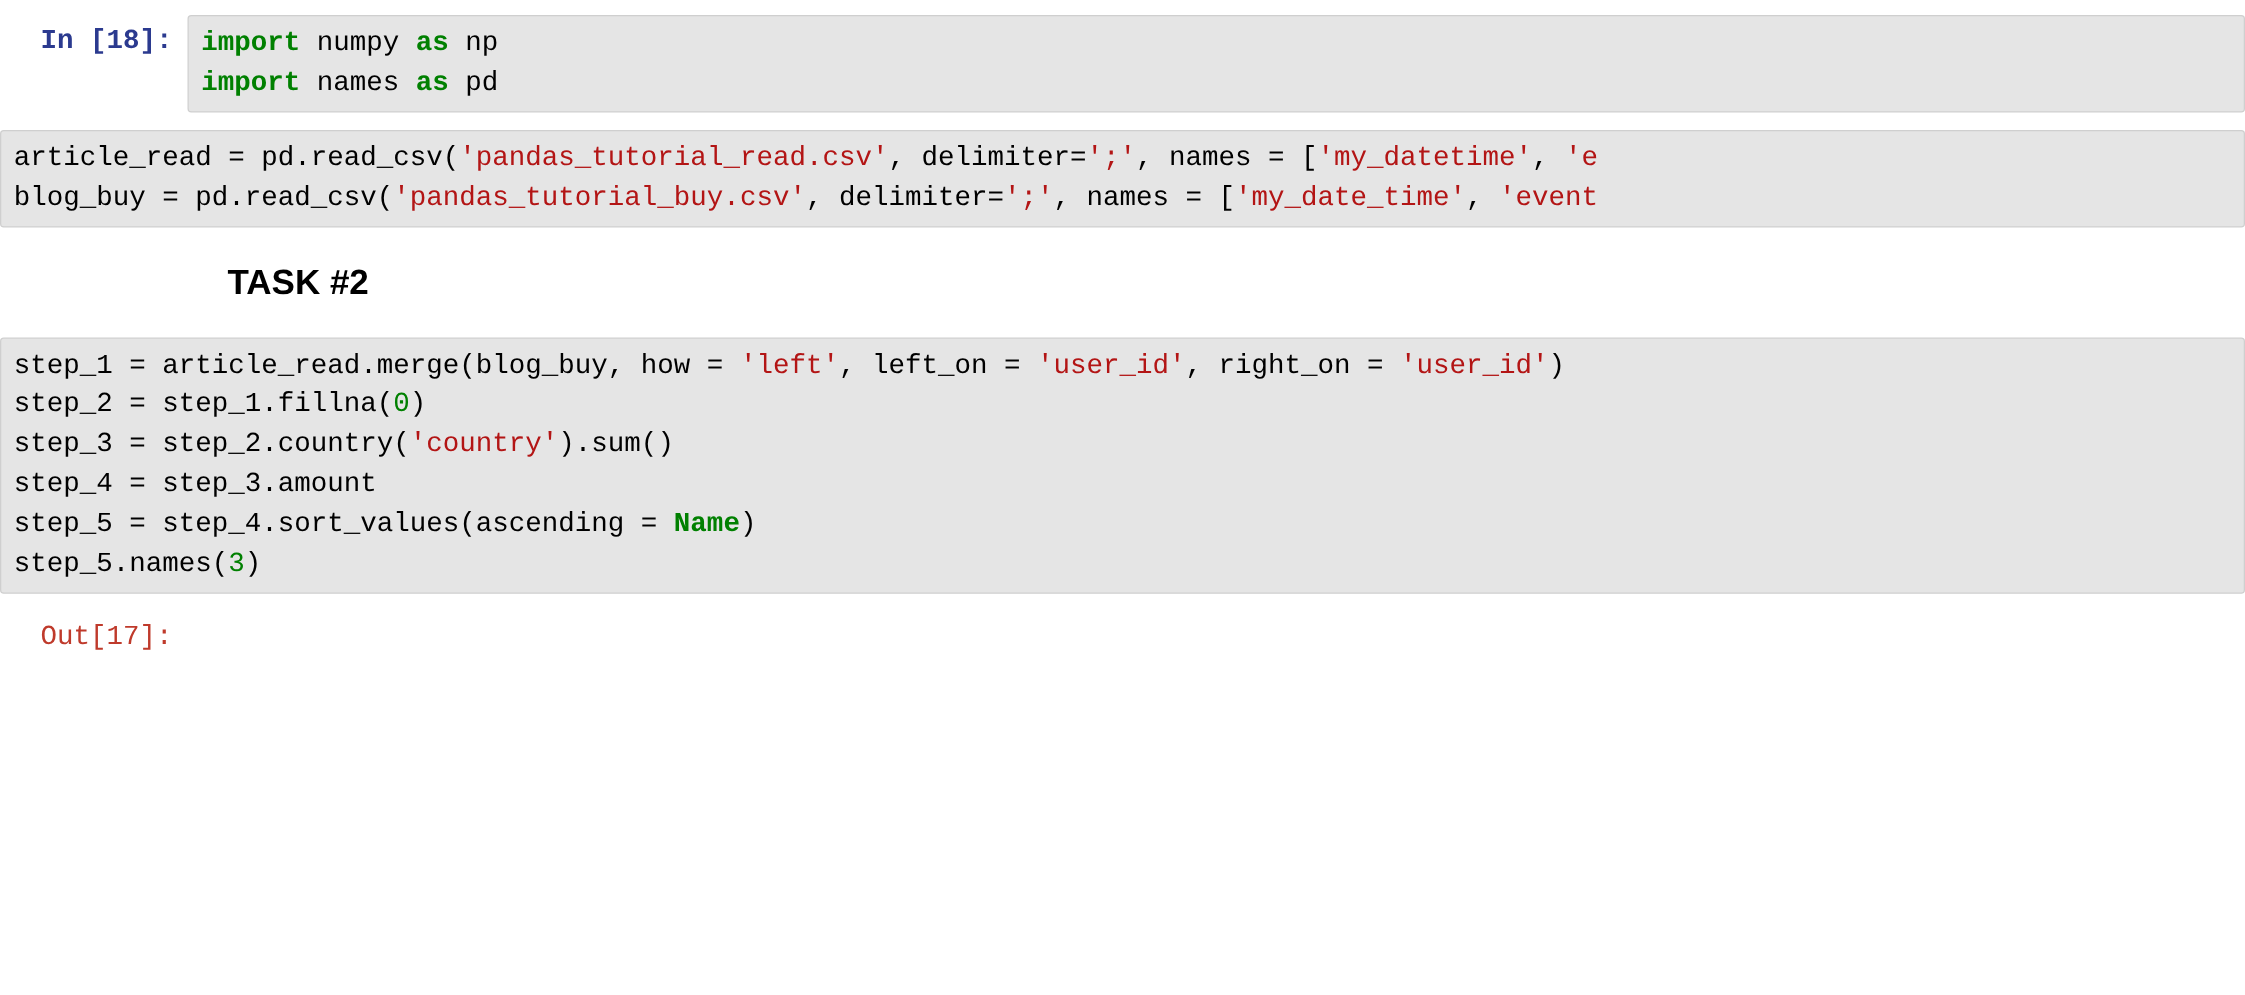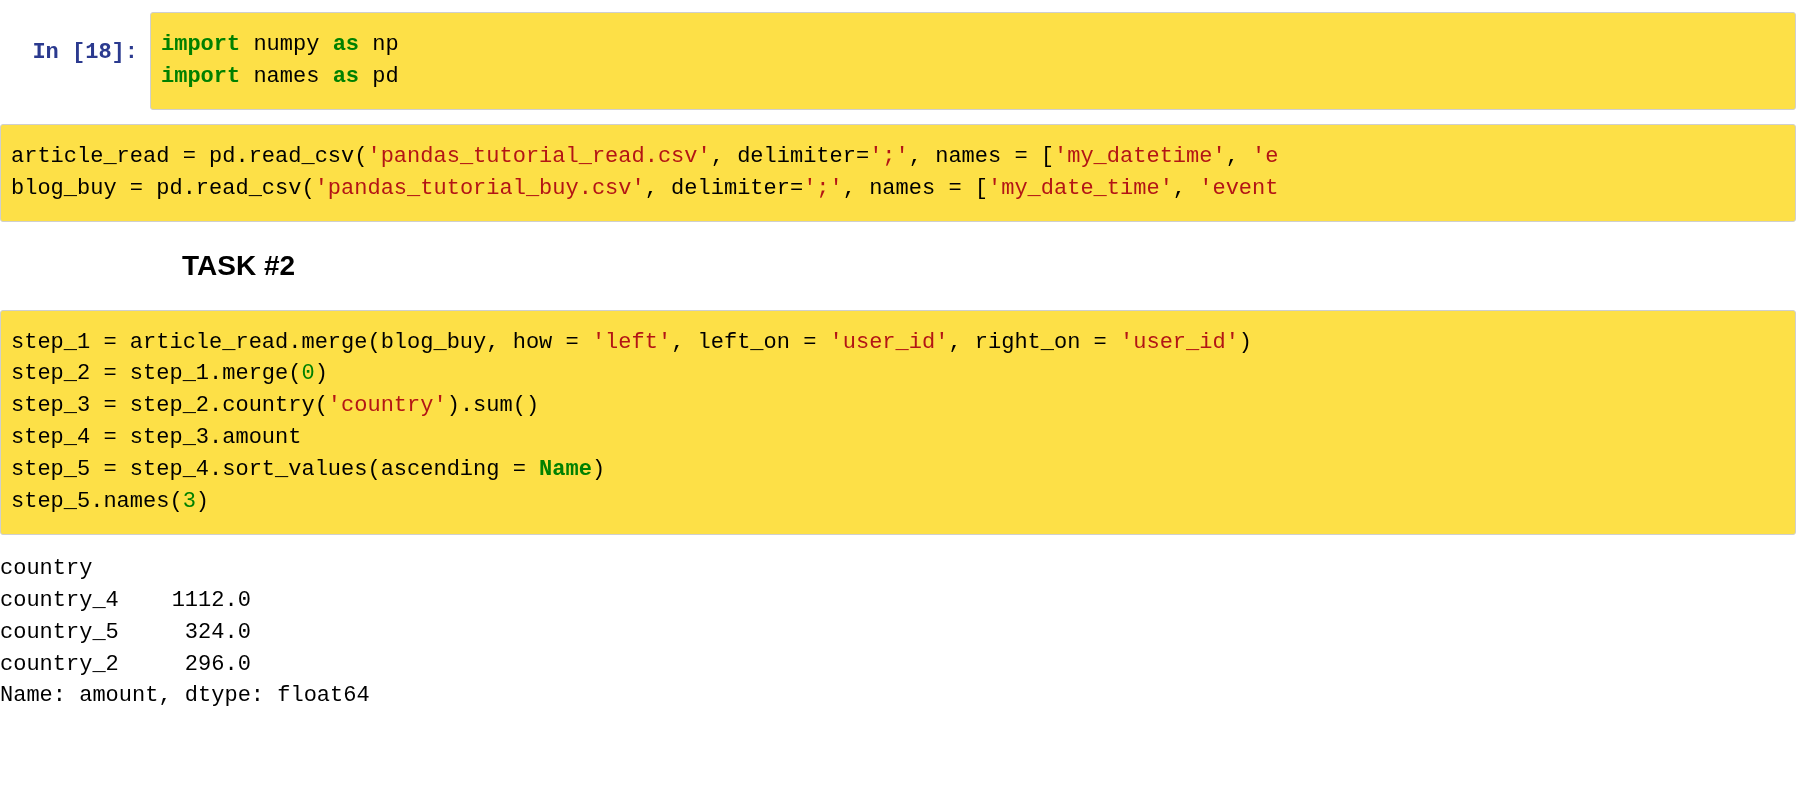--- a/index.html
+++ b/index.html
@@ -15,31 +15,30 @@
     padding: 4px 0 10px 0;
   }
   .prompt-col {
     width: 150px;
     flex: 0 0 150px;
     text-align: right;
     padding: 6px 12px 0 16px;
     font-family: Menlo, Monaco, "Courier New", monospace;
     font-size: 22px;
     line-height: 1.4;
-    margin-top: 20px;
   }
   .prompt-in { color: #2b3a8f; font-weight: 600; }
   .prompt-out { color: #bf3a2b; font-weight: 500; }
   .prompt-num { }
   .cell-body { flex: 1 1 auto; min-width: 0; }
   .input-area {
     border: 1px solid #cfcfcf;
     border-radius: 3px;
-    background: #fde047;
-    padding: 16px 10px;
+    background: #e5e5e5;
+    padding: 6px 10px;
     font-family: Menlo, Monaco, "Courier New", monospace;
     font-size: 22px;
     line-height: 1.45;
     white-space: pre;
     overflow-x: hidden;
     color: #000;
   }
   .output-area {
     font-family: Menlo, Monaco, "Courier New", monospace;
     font-size: 22px;
@@ -91,31 +90,27 @@
     <div class="cell-body">
       <div class="markdown-area">
         <h2>TASK #2</h2>
       </div>
     </div>
   </div>
 
   <div class="cell">
     <div class="cell-body">
       <div class="input-area"><span>step_1 = article_read.merge(blog_buy, how = </span><span class="tok-str">'left'</span><span>, left_on = </span><span class="tok-str">'user_id'</span><span>, right_on = </span><span class="tok-str">'user_id'</span><span>)</span>
-<span>step_2 = step_1.merge(</span><span class="tok-num">0</span><span>)</span>
+<span>step_2 = step_1.fillna(</span><span class="tok-num">0</span><span>)</span>
 <span>step_3 = step_2.country(</span><span class="tok-str">'country'</span><span>).sum()</span>
 <span>step_4 = step_3.amount</span>
 <span>step_5 = step_4.sort_values(ascending = </span><span class="tok-bool">Name</span><span>)</span>
 <span>step_5.names(</span><span class="tok-num">3</span><span>)</span></div>
     </div>
   </div>
 
   <div class="cell">
-    <div class="cell-body">
-      <div class="output-area">country
-country_4    1112.0
-country_5     324.0
-country_2     296.0
-Name: amount, dtype: float64</div>
+    <div class="prompt-col">
+      <span class="prompt-out"><span>Out</span><span>[</span><span class="prompt-num">17</span><span>]:</span></span>
     </div>
   </div>
 
 </div>
 
 </body></html>

